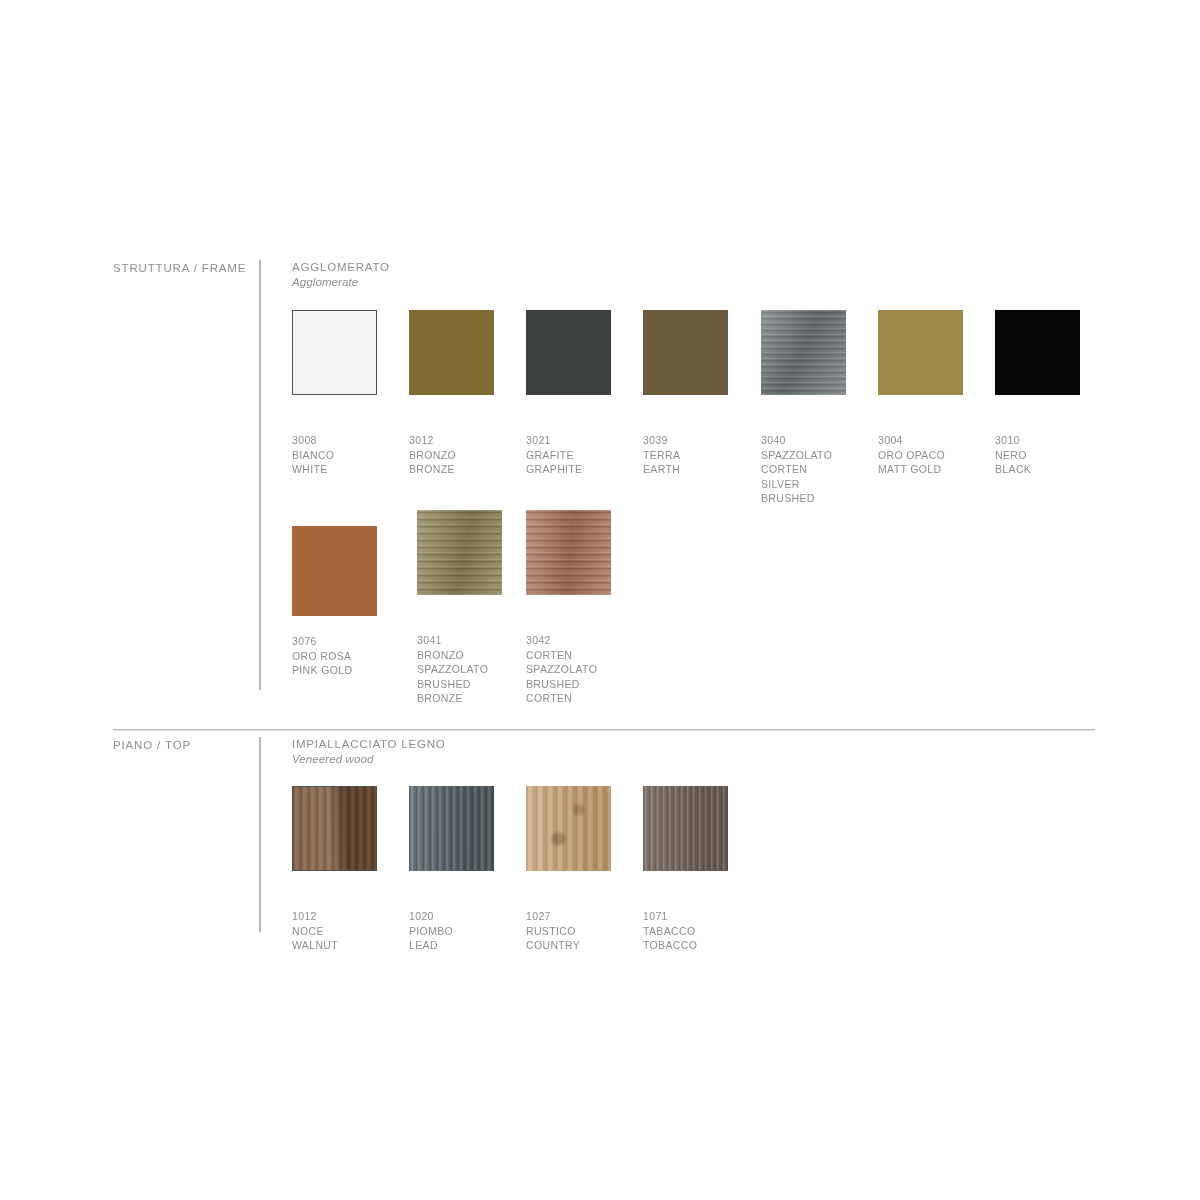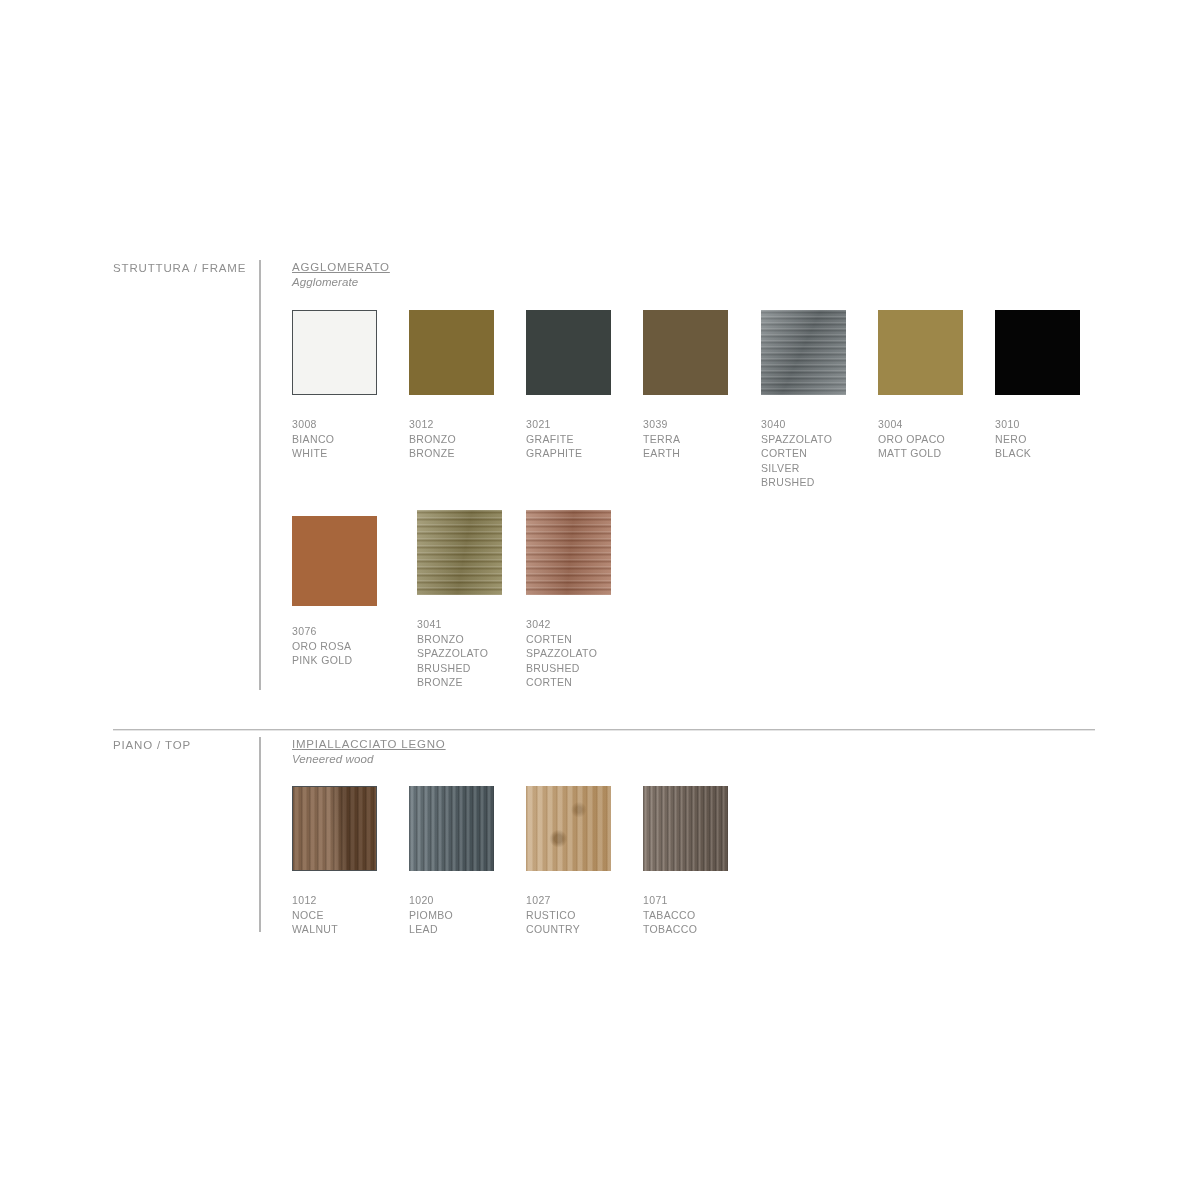--- a/index.html
+++ b/index.html
@@ -55,21 +55,20 @@
   #vdivider-top   { top: 8px;  height: 195px; }
 
   .group { position: absolute; left: 292px; }
 
   .group-title {
     font-size: 11.5px;
     letter-spacing: 0.8px;
     color: #8e8e8e;
     line-height: 15px;
     white-space: nowrap;
-    text-decoration: underline;
   }
   .group-subtitle {
     font-size: 11.5px;
     letter-spacing: 0.1px;
     color: #8e8e8e;
     line-height: 15px;
     white-space: nowrap;
     font-style: italic;
   }
 
@@ -83,21 +82,21 @@
   .swatch-chip {
     width: 85px;
     height: 85px;
     background: #cccccc;
   }
   .swatch-chip.bordered {
     box-sizing: border-box;
     border: 1.5px solid #4b5053;
   }
   .swatch-caption {
-    margin-top: 22px;
+    margin-top: 38px;
     font-size: 10.5px;
     line-height: 14.6px;
     letter-spacing: 0.35px;
     color: #8d8d8d;
     white-space: nowrap;
   }
   .swatch-caption .code { display: block; }
   .swatch-caption .nm   { display: block; }
 
   
@@ -248,21 +247,21 @@
           <div class="swatch-chip" style="background: rgb(5, 5, 5);"></div>
           <div class="swatch-caption">
             <span class="code">3010</span>
             <span class="nm">NERO</span>
             <span class="nm">BLACK</span>
           </div>
         </div>
       </div>
 
       <div class="swatch-row" id="row-frame-2" style="top: 260px;">
-        <div class="swatch-cell" style="left:292px; top:6px;">
+        <div class="swatch-cell" style="left:292px; top:16px;">
           <div class="swatch-chip" style="height: 90px; background: rgb(167, 102, 60);"></div>
           <div class="swatch-caption" style="margin-top:18px">
             <span class="code">3076</span>
             <span class="nm">ORO ROSA</span>
             <span class="nm">PINK GOLD</span>
           </div>
         </div>
 
         <div class="swatch-cell" style="left:417px">
           <div class="swatch-chip tex-brushed-bronze"></div>

